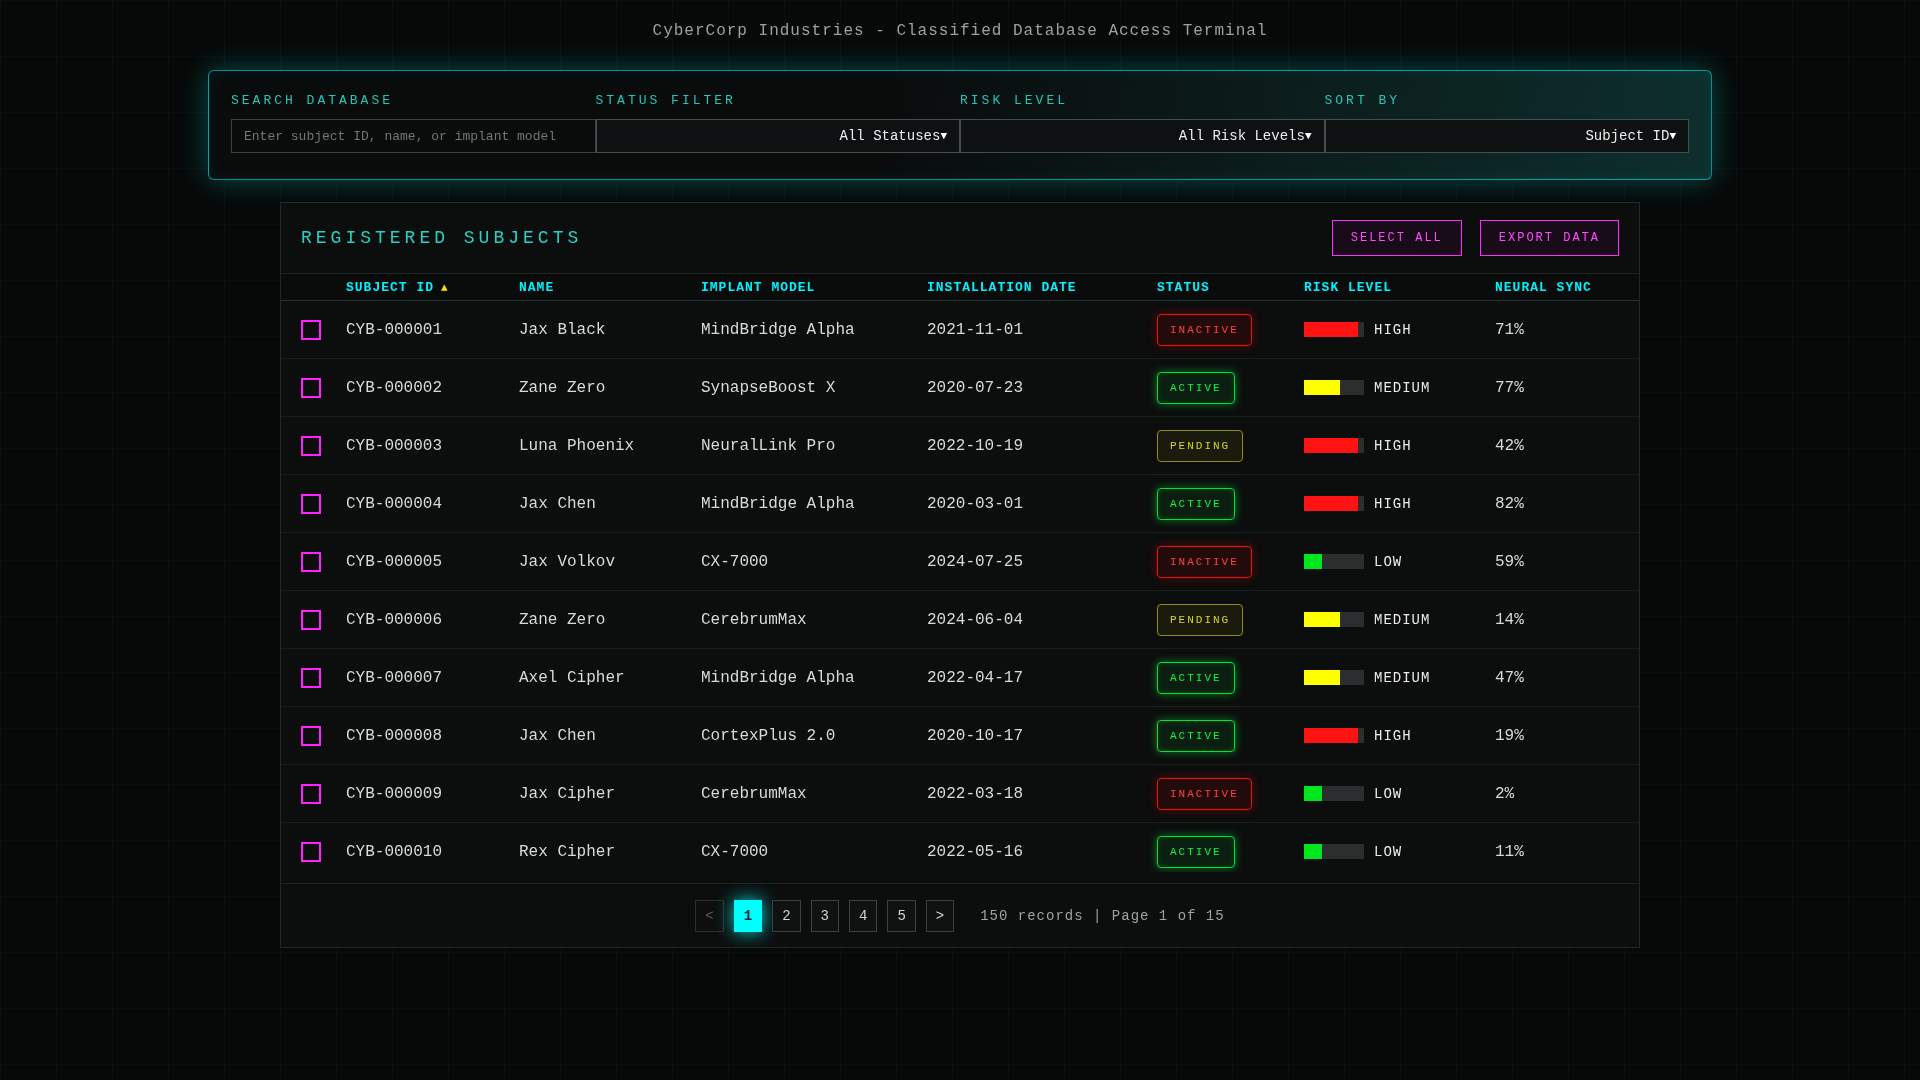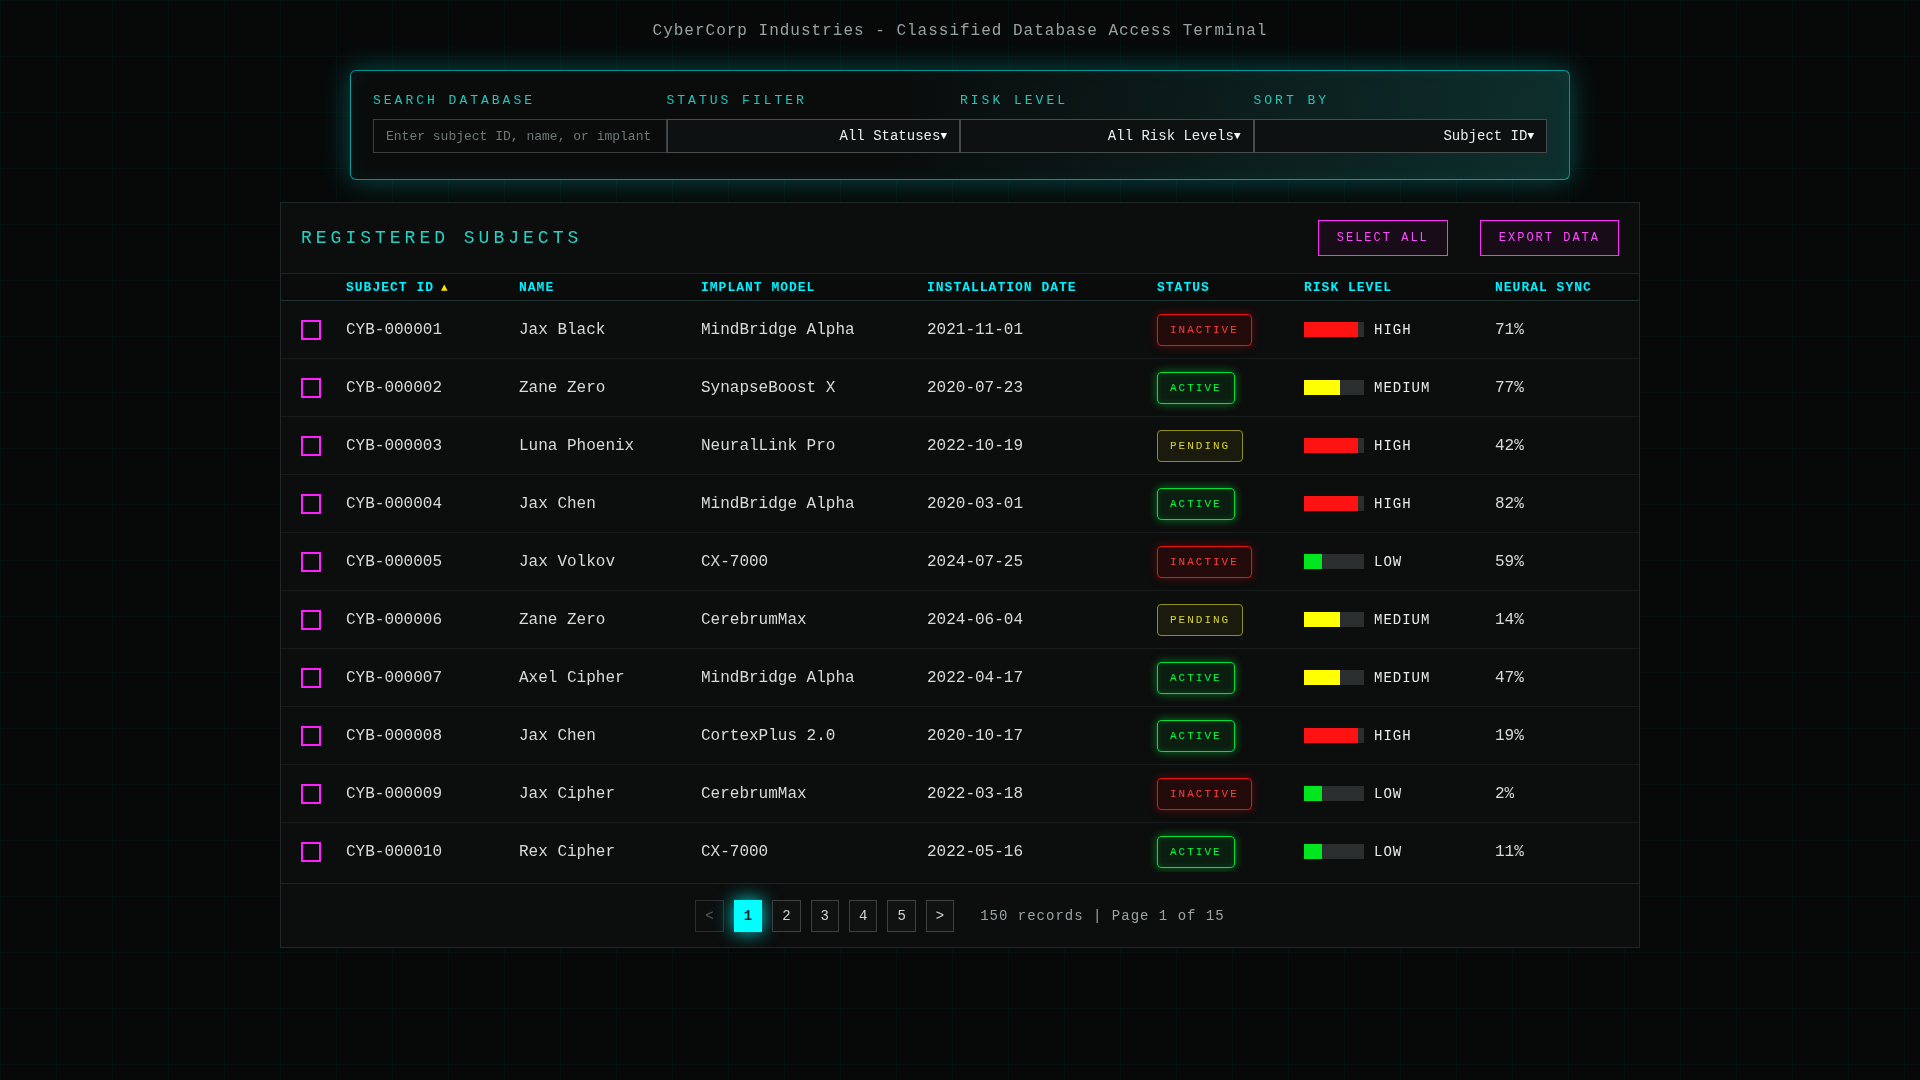--- a/index.html
+++ b/index.html
@@ -20,21 +20,21 @@
   .app-title {
     margin: 0 0 16px 0;
     font-size: 46px; font-weight: bold; letter-spacing: 11px;
     color: #ffffff;
     text-shadow: -3px -2px 0 rgba(0,255,255,0.85), 3px 2px 0 rgba(255,0,255,0.85);
   }
   .app-subtitle { margin: 0; font-size: 16px; letter-spacing: 1px; color: #98a2a2; }
 
   
   .filter-panel {
-    width: 1220px; margin: 30px auto 0; padding: 22px 22px 26px;
+    width: 1504px; margin: 30px auto 0; padding: 22px 22px 26px;
     border: 1px solid rgba(0,255,255,0.55); border-radius: 6px;
     background: linear-gradient(100deg, #0a0c0c 45%, #0d2f2d 100%);
     box-shadow: 0 0 28px rgba(0,255,255,0.28), inset 0 0 18px rgba(0,255,255,0.05);
     display: grid; grid-template-columns: repeat(4, 1fr); 
   }
   .filter-label { color: #1fc8ba; font-size: 13px; letter-spacing: 3px; margin-bottom: 11px; }
   .search-input {
     width: 100%; height: 34px; background: #0a0b0b; border: 1px solid #3a4040;
     color: #ddd; font-family: inherit; font-size: 13px; padding: 0 12px; outline: none;
   }
@@ -46,21 +46,21 @@
   }
   .chevron { font-size: 11px; color: #ffffff; }
 
   
   .table-panel {
     width: 1360px; height: 746px; margin: 22px auto 0; position: relative; overflow: hidden;
     background: #0c0d0d; border: 1px solid #1d2a29;
   }
   .panel-header { height: 70px; display: flex; align-items: center; justify-content: space-between; padding: 0 20px; }
   .panel-title { color: #27d0c2; font-size: 18px; letter-spacing: 4px; }
-  .panel-actions { display: flex; gap: 32px; }
+  .panel-actions { display: flex; gap: 18px; }
   .action-btn {
     background: rgba(255,0,255,0.05); border: 1px solid #ff2bff; color: #ff4bff;
     font-family: inherit; font-size: 12px; letter-spacing: 2px; padding: 10px 18px; cursor: pointer;
   }
 
   .grid-row { display: grid; grid-template-columns: 65px 173px 182px 226px 230px 147px 191px auto; align-items: center; }
   .table-header-row {
     height: 28px; background: #0a0b0b; color: #00f2ff; font-weight: bold; font-size: 13px; letter-spacing: 1px;
     border-top: 1px solid #1b2525; border-bottom: 1px solid #203232;
   }

